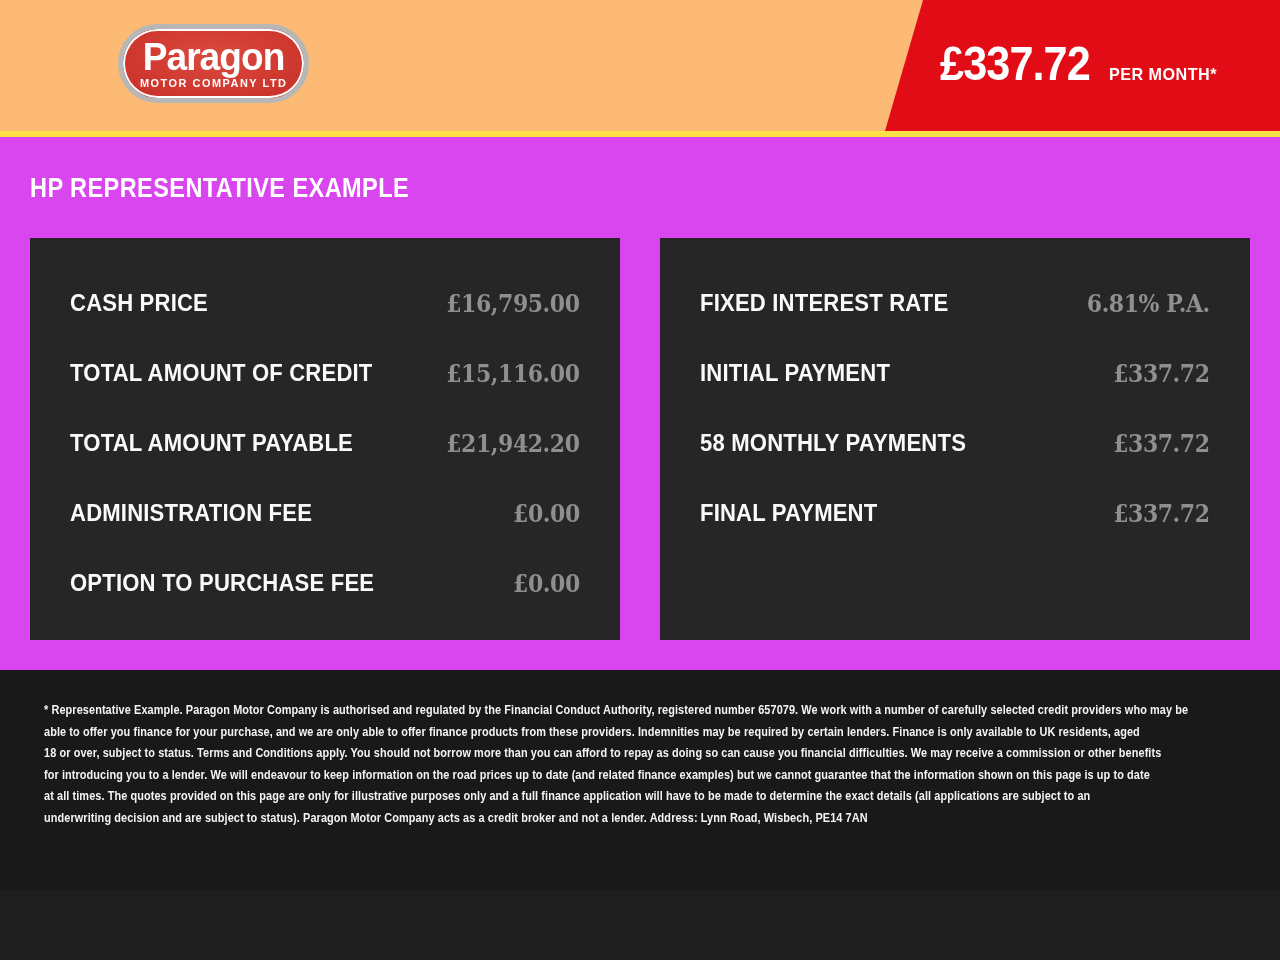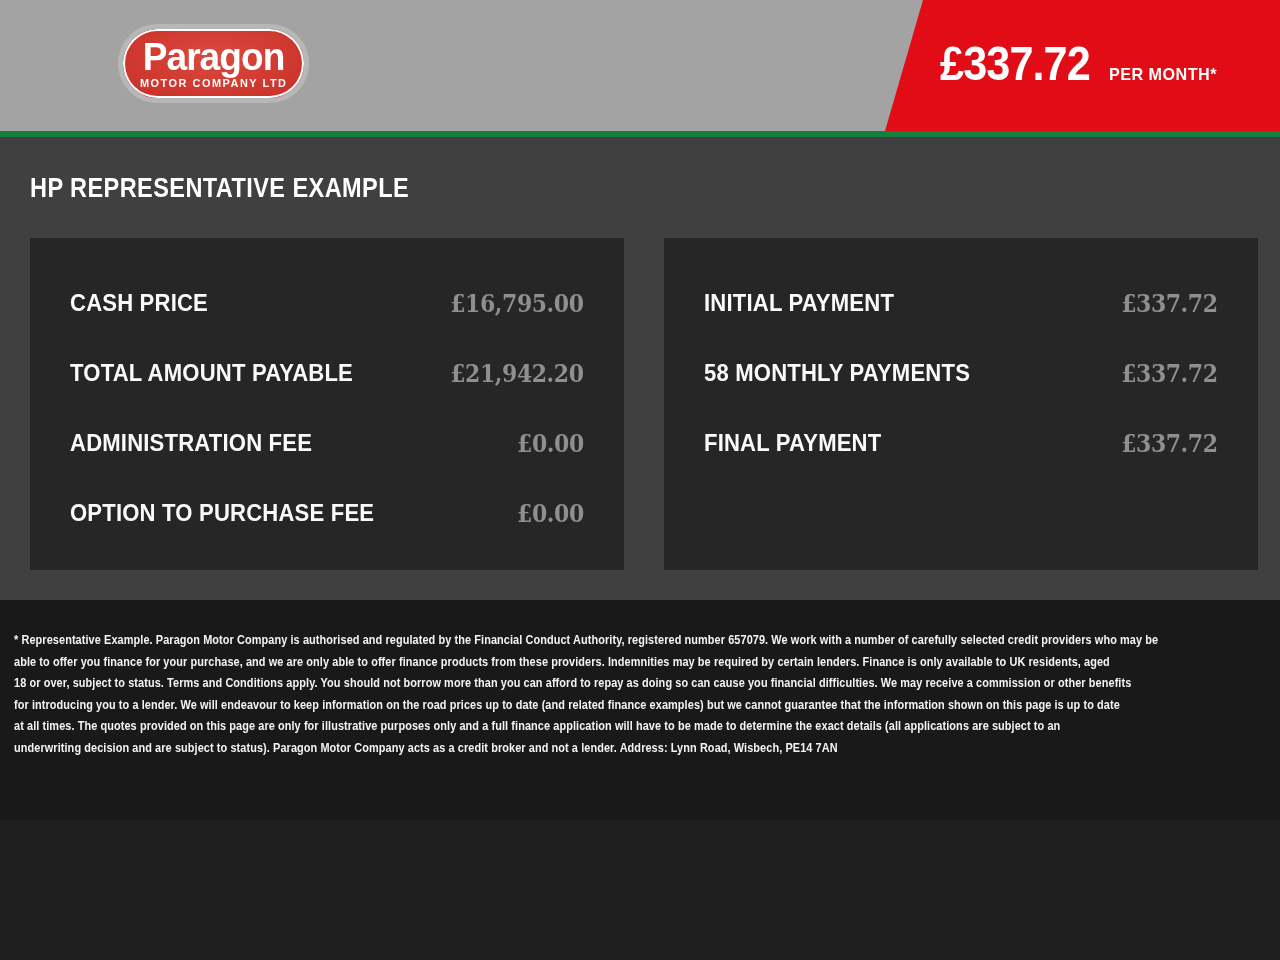--- a/index.html
+++ b/index.html
@@ -1,20 +1,20 @@
 <!DOCTYPE html>
 <html><head>
 <meta charset="utf-8">
 <style>
   * { box-sizing: border-box; margin: 0; padding: 0; }
   html, body { width: 1280px; height: 960px; overflow: hidden; }
   body { font-family: "Liberation Sans", "DejaVu Sans", sans-serif; background: #1e1e1e; }
 
   
-  .header { position: relative; width: 1096px; height: 131px; background: #a3a3a3; }
+  .header { position: relative; width: 1096px; height: 131px; background: #fdba74; }
   .logo {
     position: absolute; left: 118px; top: 24px; width: 191px; height: 79px;
     background: radial-gradient(ellipse at 50% 40%, #da4a3e 0%, #d13a31 55%, #c42f27 100%);
     border: 5px solid #b7b7b7; border-radius: 45px;
     display: flex; flex-direction: column; align-items: center; justify-content: center;
     box-shadow: 0 0 0 2px #ffffff inset;
   }
   .logo-brand {
     color: #ffffff; font-weight: bold; font-size: 39px; line-height: 36px;
     letter-spacing: -1px; transform: scaleX(0.95);
@@ -34,41 +34,41 @@
     display: inline-block; transform: scaleX(0.9); transform-origin: 0 50%;
     white-space: nowrap;
   }
   .price-period {
     color: #ffffff; font-weight: bold; font-size: 17px; letter-spacing: 0.5px;
     margin-left: 2px; display: inline-block; transform: scaleX(0.95); transform-origin: 0 50%;
     white-space: nowrap;
   }
 
   
-  .main { background: #404040; border-top: 6px solid #15803d; padding: 35px 22px 30px 30px; }
+  .main { background: #d946ef; border-top: 6px solid #fde047; padding: 35px 30px 30px 30px; }
   .page-title {
     color: #ffffff; font-size: 28px; font-weight: bold; line-height: 32px;
     margin-bottom: 34px; transform: scaleX(0.84); transform-origin: 0 50%;
     white-space: nowrap; letter-spacing: 0.5px;
   }
   .panels { display: flex; gap: 40px; }
   .panel { background: #262626; width: 596px; padding: 30px 40px 22px 40px; }
   .row { height: 70px; display: flex; align-items: center; justify-content: space-between; }
   .row .lbl {
     color: #fafafa; font-weight: bold; font-size: 24px; white-space: nowrap;
     display: inline-block; transform: scaleX(0.92); transform-origin: 0 50%; letter-spacing: 0.2px;
   }
   .row .val {
     color: #8f8f8f; font-weight: bold; font-size: 25px; white-space: nowrap;
     font-family: "DejaVu Serif", serif;
     display: inline-block; transform: scaleX(0.88); transform-origin: 100% 50%; letter-spacing: -0.5px;
   }
 
   
-  .legal { background: #191919; padding: 29px 30px 0 14px; height: 220px; }
+  .legal { background: #191919; padding: 29px 30px 0 44px; height: 220px; }
   .legal-line {
     color: #f4f4f4; font-weight: bold; font-size: 13px; line-height: 21.5px;
     white-space: nowrap; transform: scaleX(0.84); transform-origin: 0 50%;
     letter-spacing: 0.1px;
   }
 </style>
 </head>
 <body>
 
 <div class="header">
@@ -85,34 +85,42 @@
 <div class="main">
   <div class="page-title">HP REPRESENTATIVE EXAMPLE</div>
   <div class="panels">
 
     <div class="panel">
       <div class="row">
         <span class="lbl">CASH PRICE</span>
         <span class="val">£16,795.00</span>
       </div>
       <div class="row">
+        <span class="lbl">TOTAL AMOUNT OF CREDIT</span>
+        <span class="val">£15,116.00</span>
+      </div>
+      <div class="row">
         <span class="lbl">TOTAL AMOUNT PAYABLE</span>
         <span class="val">£21,942.20</span>
       </div>
       <div class="row">
         <span class="lbl">ADMINISTRATION FEE</span>
         <span class="val">£0.00</span>
       </div>
       <div class="row">
         <span class="lbl">OPTION TO PURCHASE FEE</span>
         <span class="val">£0.00</span>
       </div>
     </div>
 
     <div class="panel">
+      <div class="row">
+        <span class="lbl">FIXED INTEREST RATE</span>
+        <span class="val">6.81% P.A.</span>
+      </div>
       <div class="row">
         <span class="lbl">INITIAL PAYMENT</span>
         <span class="val">£337.72</span>
       </div>
       <div class="row">
         <span class="lbl">58 MONTHLY PAYMENTS</span>
         <span class="val">£337.72</span>
       </div>
       <div class="row">
         <span class="lbl">FINAL PAYMENT</span>

